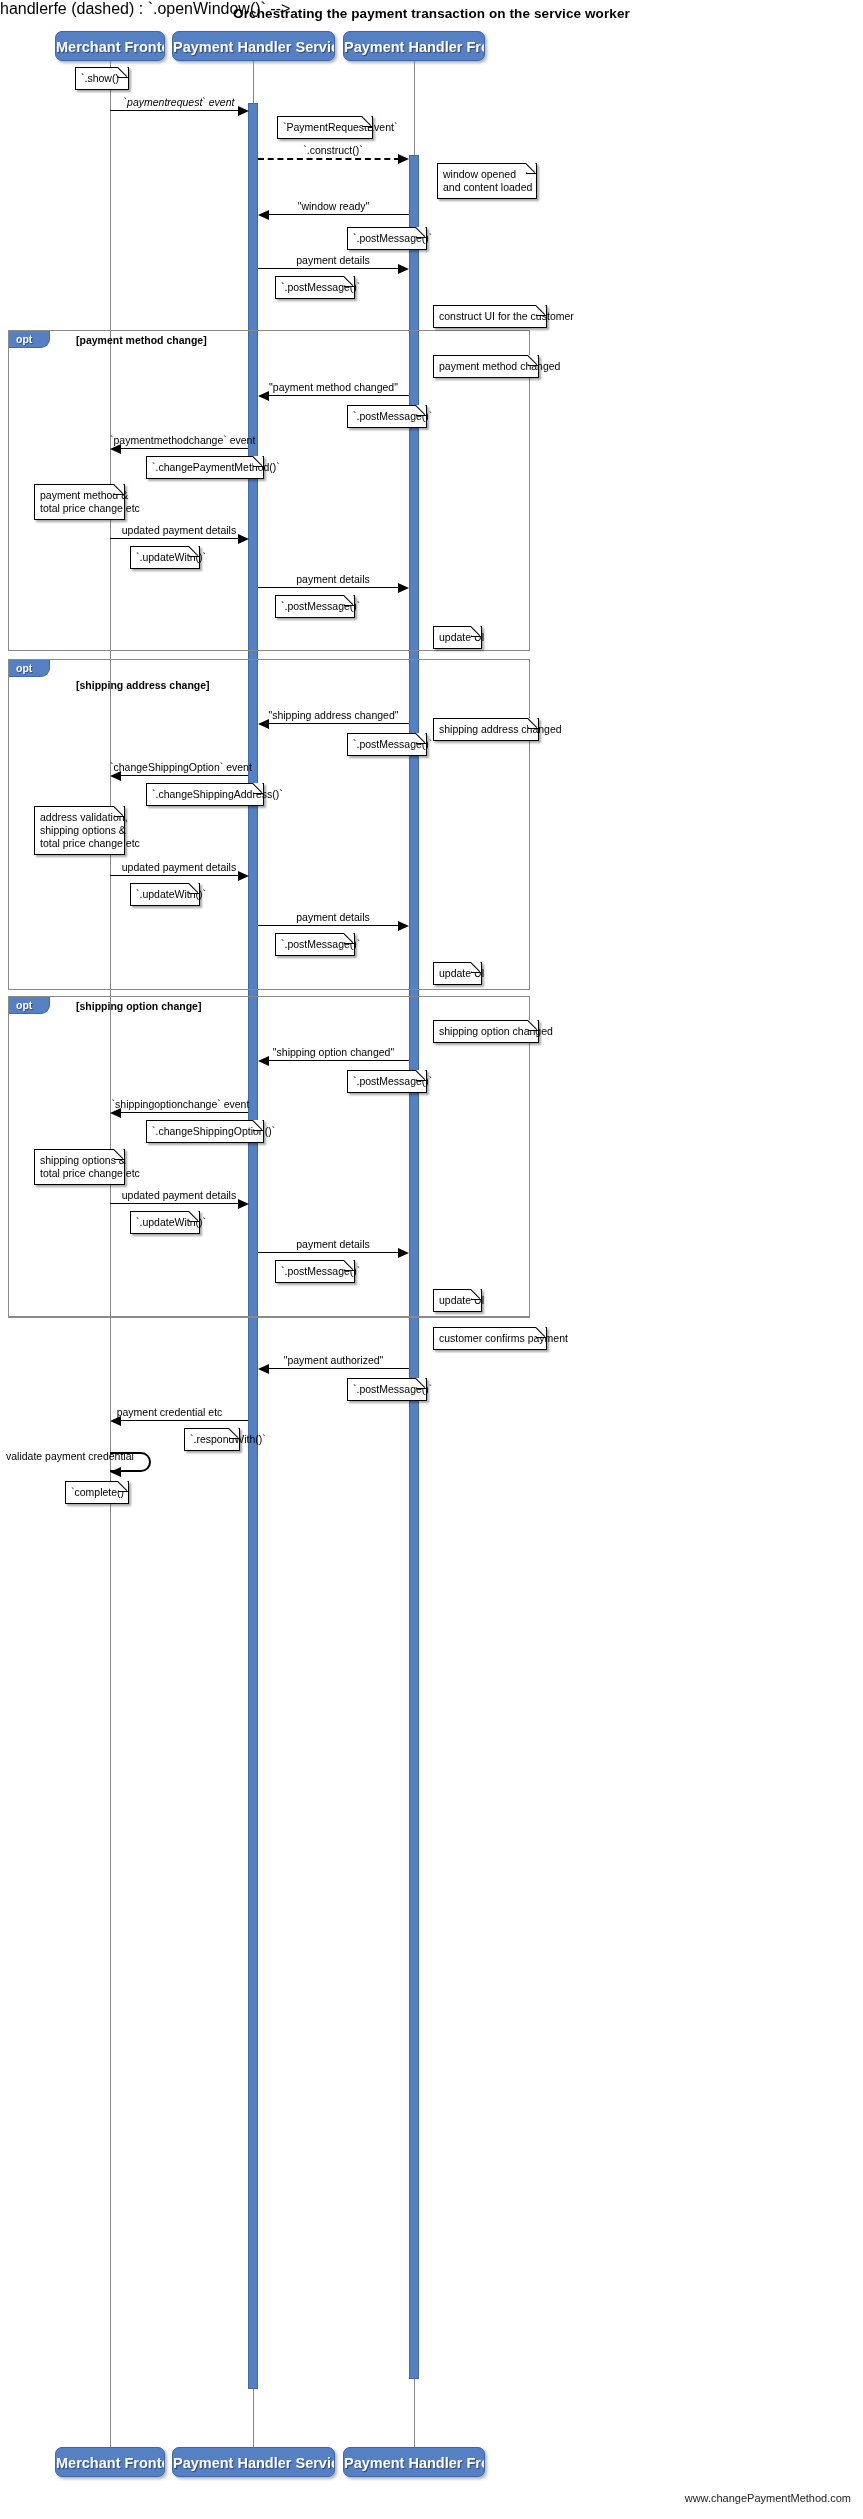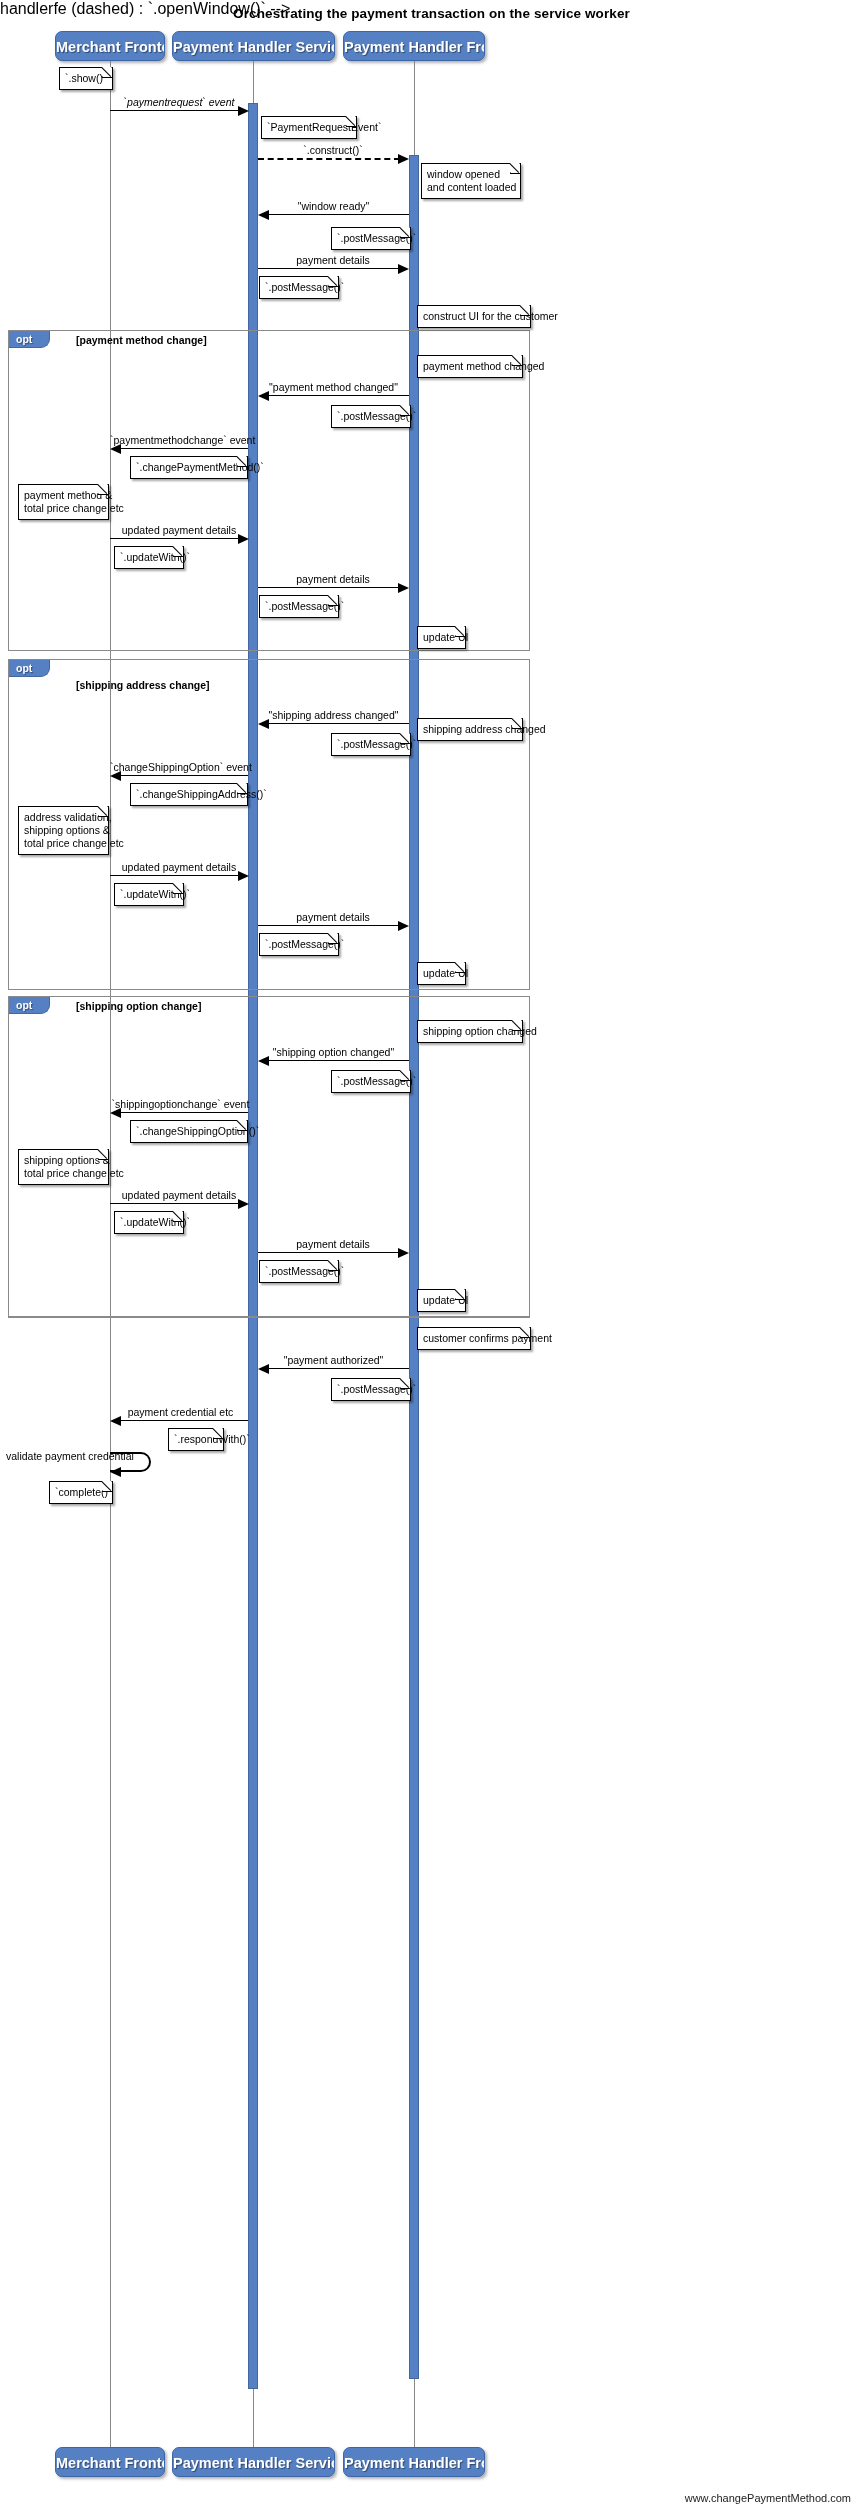--- a/index.html
+++ b/index.html
@@ -109,20 +109,21 @@
     position: absolute;
     box-sizing: border-box;
     background: #ffffff;
     border: 1px solid #000000;
     font-size: 10.5px;
     line-height: 13px;
     padding: 4px 9px 4px 5px;
     color: #000;
     white-space: pre;
     box-shadow: 2px 2px 2px rgba(0,0,0,.35);
+    margin-left: 16px;
   }
   .note .fold {
     position: absolute;
     top: 0px;
     right: 0px;
     width: 9px;
     height: 9px;
     background: #ffffff;
     border-left: 1px solid #000;
     border-bottom: 1px solid #000;
@@ -411,21 +412,21 @@
 
   
   <div class="msg-label center" style="left:258px; top:1354px; width:151px;">"payment authorized"</div>
   <div class="msg" style="left:269px; top:1368px; width:140px;"></div>
   <div class="arrowhead left" style="left:258px; top:1364px;"></div>
 
   
   <div class="note" style="left:331px; top:1378px; width:80px;">`.postMessage()`<span class="fold"></span></div>
 
   
-  <div class="msg-label center" style="left:110px; top:1406px; width:141px;">payment credential etc</div>
+  <div class="msg-label center" style="left:99px; top:1406px; width:141px;">payment credential etc</div>
   <div class="msg" style="left:121px; top:1420px; width:127px;"></div>
   <div class="arrowhead left" style="left:110px; top:1416px;"></div>
 
   
   <div class="note" style="left:168px; top:1428px; width:56px;">`.respondWith()`<span class="fold"></span></div>
 
   
   <div class="msg-label" style="left:6px; top:1450px; width:104px; text-align:right;">validate payment credential</div>
   <div class="selfmsg" style="left:110px; top:1452px; width:41px; height:20px;"></div>
   <div class="arrowhead left" style="left:110px; top:1467px;"></div>

